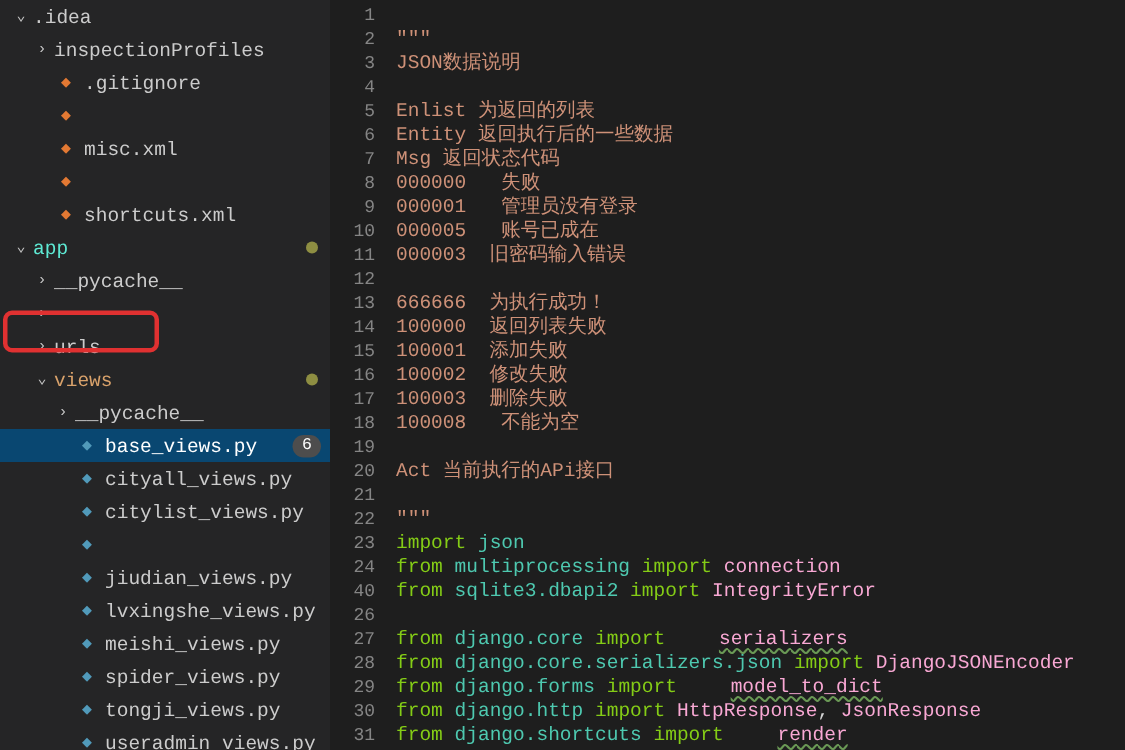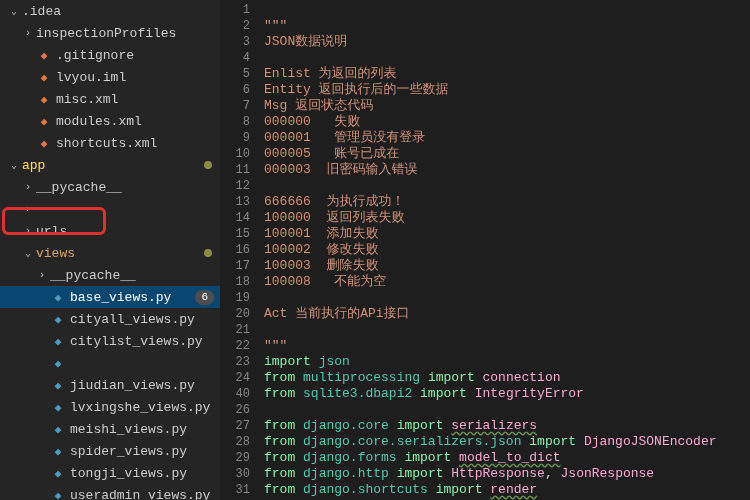--- a/index.html
+++ b/index.html
@@ -20,21 +20,21 @@
     user-select: none;
   }
   .tree-item {
     display: flex;
     align-items: center;
     height: 22px;
     cursor: pointer;
     white-space: nowrap;
   }
   .tree-item.selected { background: #094771; color: #ffffff; }
-  .tree-item.appcolor .label { color: #fde047; }
+  .tree-item.appcolor .label { color: #5eead4; }
   .tree-item.viewscolor .label { color: #d9a26b; }
   .chevron {
     width: 16px;
     display: inline-flex;
     justify-content: center;
     color: #c5c5c5;
     font-size: 10px;
   }
   .icon {
     width: 16px;
@@ -87,27 +87,28 @@
   }
   .gutter div { height: 16px; line-height: 16px; font-size: 12px; }
   .code {
     flex: 1;
     padding-top: 2px;
     white-space: pre;
     overflow: hidden;
   }
   .code .line { height: 16px; line-height: 16px; }
   .s-str { color: #ce9178; }
-  .s-key { color: #86efac; }
+  .s-key { color: #84cc16; }
   .s-mod { color: #4ec9b0; }
   .s-id  { color: #f9a8d4; }
   .s-plain{ color: #d4d4d4; }
   .squiggle {
     text-decoration: underline wavy #6a9955;
     text-underline-offset: 2px;
+    margin-left: 28px;
   }
   .sidebar-wrap{position:relative;}
 </style>
 </head>
 <body>
 
 <div class="sidebar-wrap">
   <div class="sidebar" id="sidebar">
       <div class="tree-item " style="padding-left: 6px;">
         <span class="chevron">⌄</span>
@@ -118,31 +119,29 @@
         <span class="label">inspectionProfiles</span>
       </div>
       <div class="tree-item " style="padding-left: 20px;">
         <span class="chevron"></span>
         <span class="icon xml">◆</span>
         <span class="label">.gitignore</span>
       </div>
       <div class="tree-item " style="padding-left: 20px;">
         <span class="chevron"></span>
         <span class="icon xml">◆</span>
-        <span class="label">lvyou.iml</span>
       </div>
       <div class="tree-item " style="padding-left: 20px;">
         <span class="chevron"></span>
         <span class="icon xml">◆</span>
         <span class="label">misc.xml</span>
       </div>
       <div class="tree-item " style="padding-left: 20px;">
         <span class="chevron"></span>
         <span class="icon xml">◆</span>
-        <span class="label">modules.xml</span>
       </div>
       <div class="tree-item " style="padding-left: 20px;">
         <span class="chevron"></span>
         <span class="icon xml">◆</span>
         <span class="label">shortcuts.xml</span>
       </div>
       <div class="tree-item appcolor" style="padding-left: 6px;">
         <span class="chevron">⌄</span>
         <span class="label">app</span>
         <span class="dot"></span>

